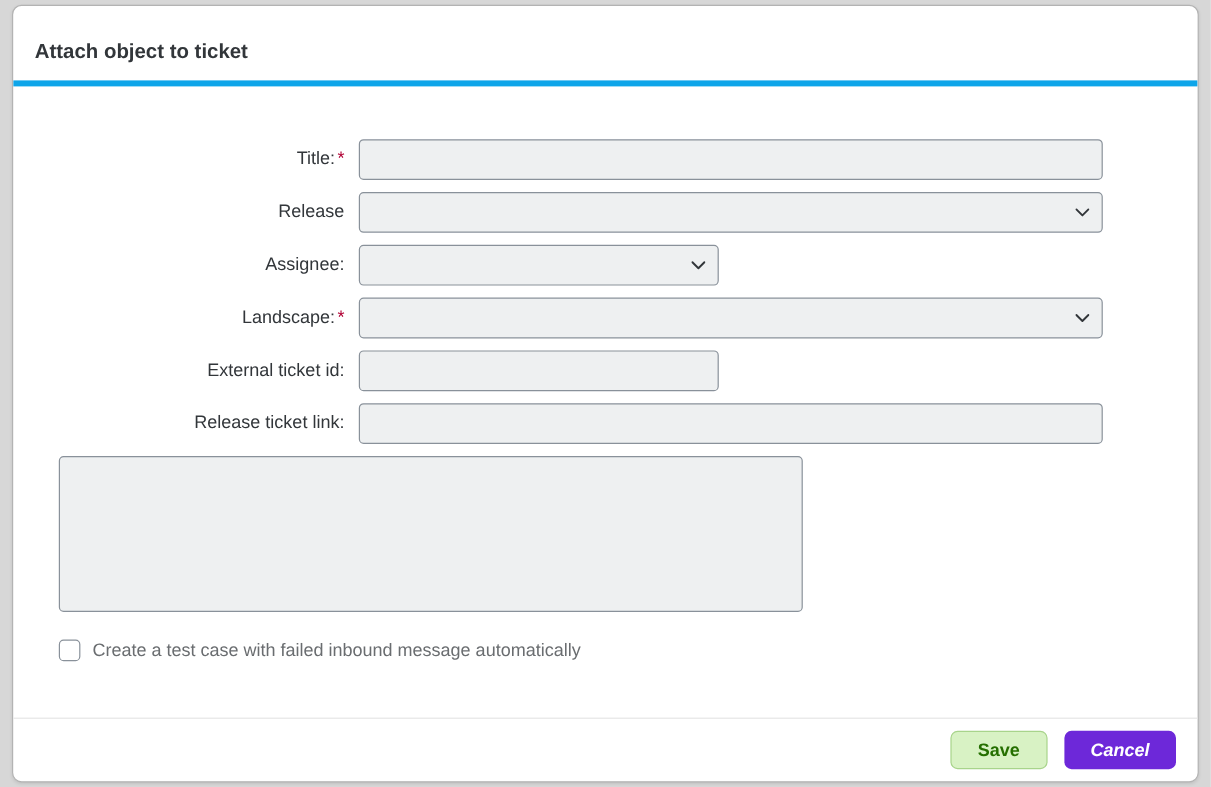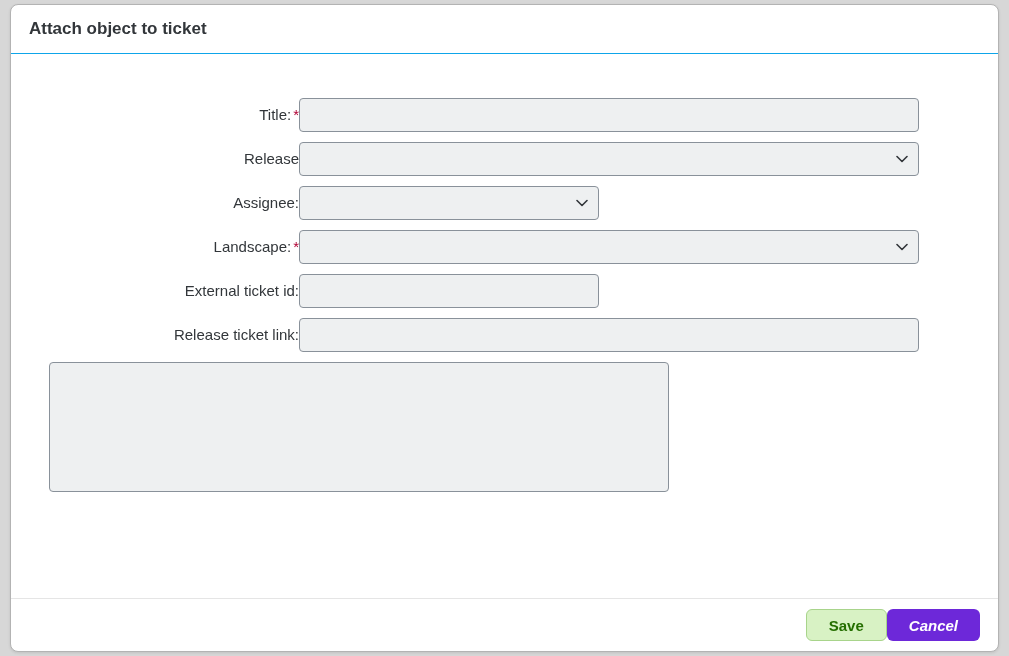--- a/index.html
+++ b/index.html
@@ -22,21 +22,22 @@
     background: #fff;
     border: 1px solid #b3b3b3;
     border-radius: 8px;
     display: flex;
     flex-direction: column;
     overflow: hidden;
     box-shadow: 0 1px 3px rgba(0,0,0,0.1);
   }
   .dialog-header {
     padding: 14px 18px 14px 18px;
-    border-bottom: 1px solid #0ea5e9;
+    border-bottom: 5px solid #0ea5e9;
+    margin-top: 14px;
   }
   .dialog-title {
     font-size: 17px;
     font-weight: 700;
     color: #32363a;
   }
   .dialog-body {
     flex: 1;
     padding: 24px 38px 16px 38px;
     overflow: auto;
@@ -71,20 +72,21 @@
     margin-top: 20px;
   }
   .form-row {
     display: flex;
     align-items: flex-start;
     margin-bottom: 10px;
   }
   .form-label {
     width: 250px;
     text-align: right;
+    padding-right: 12px;
     padding-top: 8px;
     font-size: 15px;
     color: #32363a;
     font-weight: 400;
   }
   .required {
     color: #b00034;
     margin-left: 2px;
   }
   .form-control-wrap {
@@ -134,21 +136,21 @@
   }
   .checkbox-label {
     font-size: 15px;
     color: #6a6d70;
   }
   .dialog-footer {
     border-top: 1px solid #e5e5e5;
     padding: 10px 18px;
     display: flex;
     justify-content: flex-end;
-    gap: 0;
+    gap: 14px;
     align-items: flex-end;
   }
   .btn {
     height: 32px;
     padding: 0 22px;
     border-radius: 6px;
     font-size: 15px;
     font-weight: 600;
     border: none;
     cursor: pointer;
@@ -251,20 +253,24 @@
         </div>
 
         <div class="form-row">
           <div class="form-control-wrap">
             <textarea class="textarea-input" value="" style=""></textarea>
           </div>
         </div>
 
       </div>
 
+      <div class="checkbox-row">
+        <span class="checkbox-box"></span>
+        <span class="checkbox-label">Create a test case with failed inbound message automatically</span>
+      </div>
 
     </div>
 
     <div class="dialog-footer">
       <button class="btn btn-save">
         <span>Save</span>
       </button>
       <button class="btn btn-cancel">
         <span>Cancel</span>
       </button>

